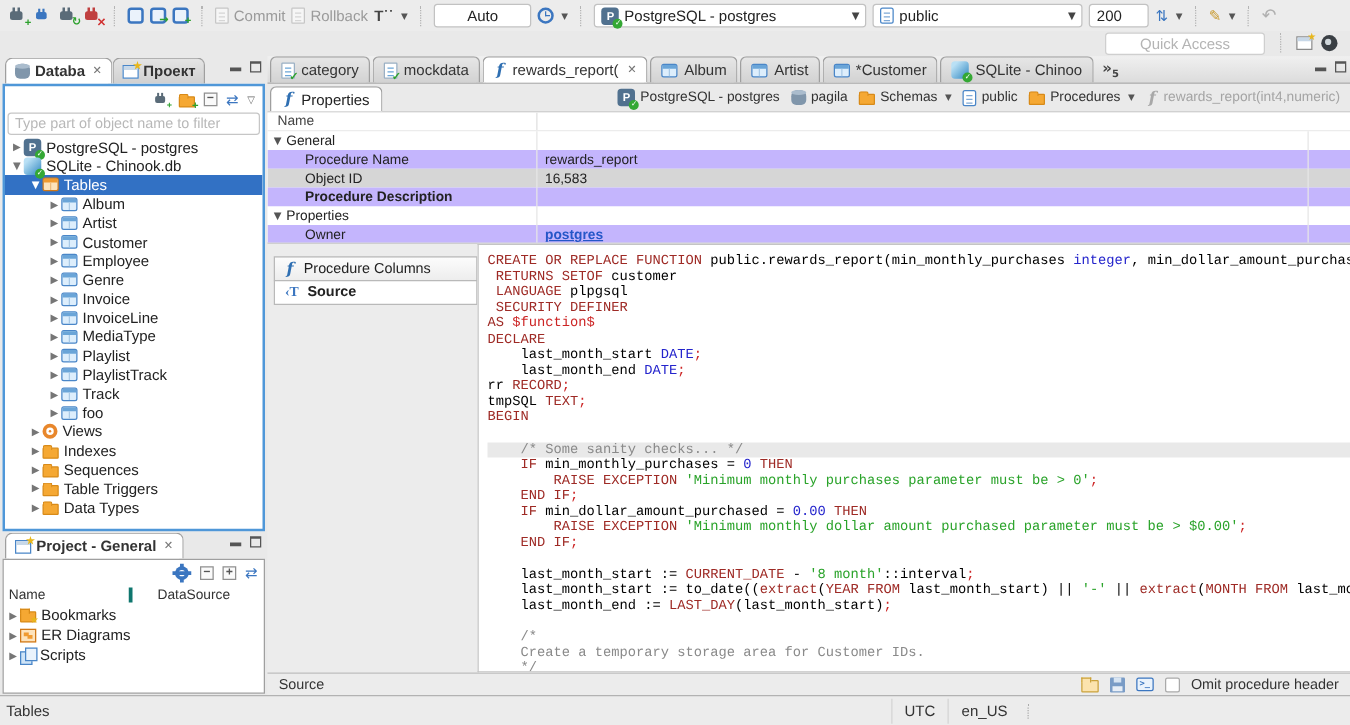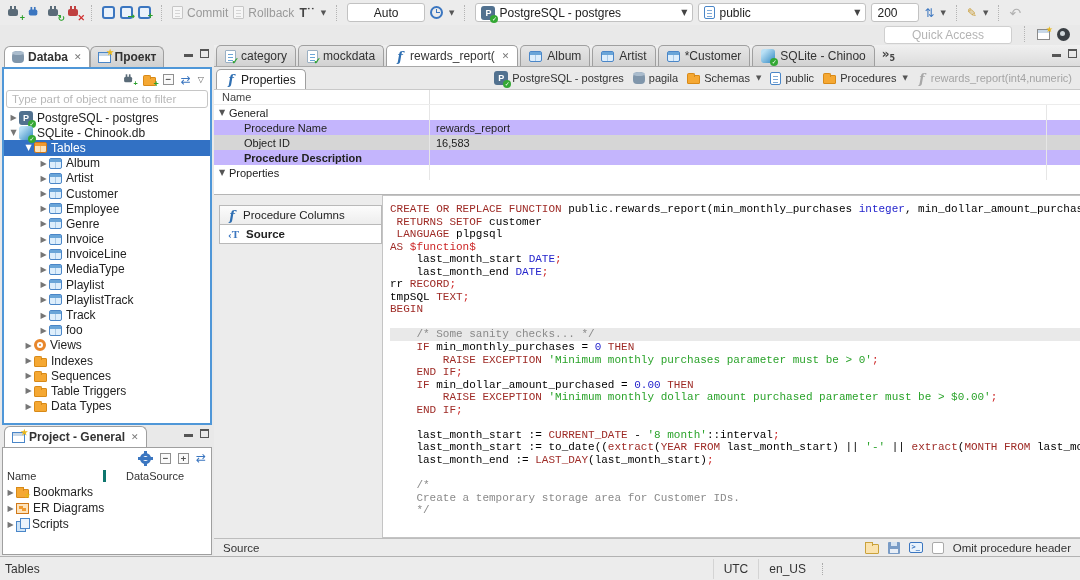--- a/index.html
+++ b/index.html
@@ -568,39 +568,50 @@
         <div class="prow">
           <span class="pr1">
             <span class="tw glyph">▼</span>
             <span>Properties</span>
           </span>
           <span class="pr2">
             <span></span>
           </span>
           <span class="pr3"></span>
         </div>
+        <div class="prow odd">
+          <span class="pr1">
+            <span class="ind">Owner</span>
+          </span>
+          <span class="pr2">
+            <span class="link">postgres</span>
+          </span>
+          <span class="pr3"></span>
+        </div>
       </div>
   </div>
 
   <div class="lower">
     <div class="side-tabs" id="side-tabs">
         <div class="stab">
           <span class="ic ic-func"></span>
           <span>Procedure Columns</span>
         </div>
         <div class="stab active">
           <span class="ic ic-source"></span>
           <span>Source</span>
         </div>
       </div>
     <div class="code-area" id="code-area">
         <div class="cl"><span class="tk-k">CREATE OR REPLACE FUNCTION </span><span class="tk-p">public.rewards_report(min_monthly_purchases </span><span class="tk-t">integer</span><span class="tk-p">, min_dollar_amount_purchased </span><span class="tk-t">numeric</span><span class="tk-p">)</span></div>
         <div class="cl"><span class="tk-p"> </span><span class="tk-k">RETURNS SETOF </span><span class="tk-p">customer</span></div>
         <div class="cl"><span class="tk-p"> </span><span class="tk-k">LANGUAGE </span><span class="tk-p">plpgsql</span></div>
+        <div class="cl"><span class="tk-p"> </span><span class="tk-k">SECURITY DEFINER</span></div>
         <div class="cl"><span class="tk-k">AS </span><span class="tk-d">$function$</span></div>
+        <div class="cl"><span class="tk-k">DECLARE</span></div>
         <div class="cl"><span class="tk-p">    last_month_start </span><span class="tk-t">DATE</span><span class="tk-d">;</span></div>
         <div class="cl"><span class="tk-p">    last_month_end </span><span class="tk-t">DATE</span><span class="tk-d">;</span></div>
         <div class="cl"><span class="tk-p">rr </span><span class="tk-k">RECORD</span><span class="tk-d">;</span></div>
         <div class="cl"><span class="tk-p">tmpSQL </span><span class="tk-k">TEXT</span><span class="tk-d">;</span></div>
         <div class="cl"><span class="tk-k">BEGIN</span></div>
         <div class="cl">&nbsp;</div>
         <div class="cl hl"><span class="tk-c">    /* Some sanity checks... */</span></div>
         <div class="cl"><span class="tk-p">    </span><span class="tk-k">IF</span><span class="tk-p"> min_monthly_purchases = </span><span class="tk-n">0</span><span class="tk-p"> </span><span class="tk-k">THEN</span></div>
         <div class="cl"><span class="tk-p">        </span><span class="tk-k">RAISE EXCEPTION </span><span class="tk-s">'Minimum monthly purchases parameter must be &gt; 0'</span><span class="tk-d">;</span></div>
         <div class="cl"><span class="tk-p">    </span><span class="tk-k">END IF</span><span class="tk-d">;</span></div>

